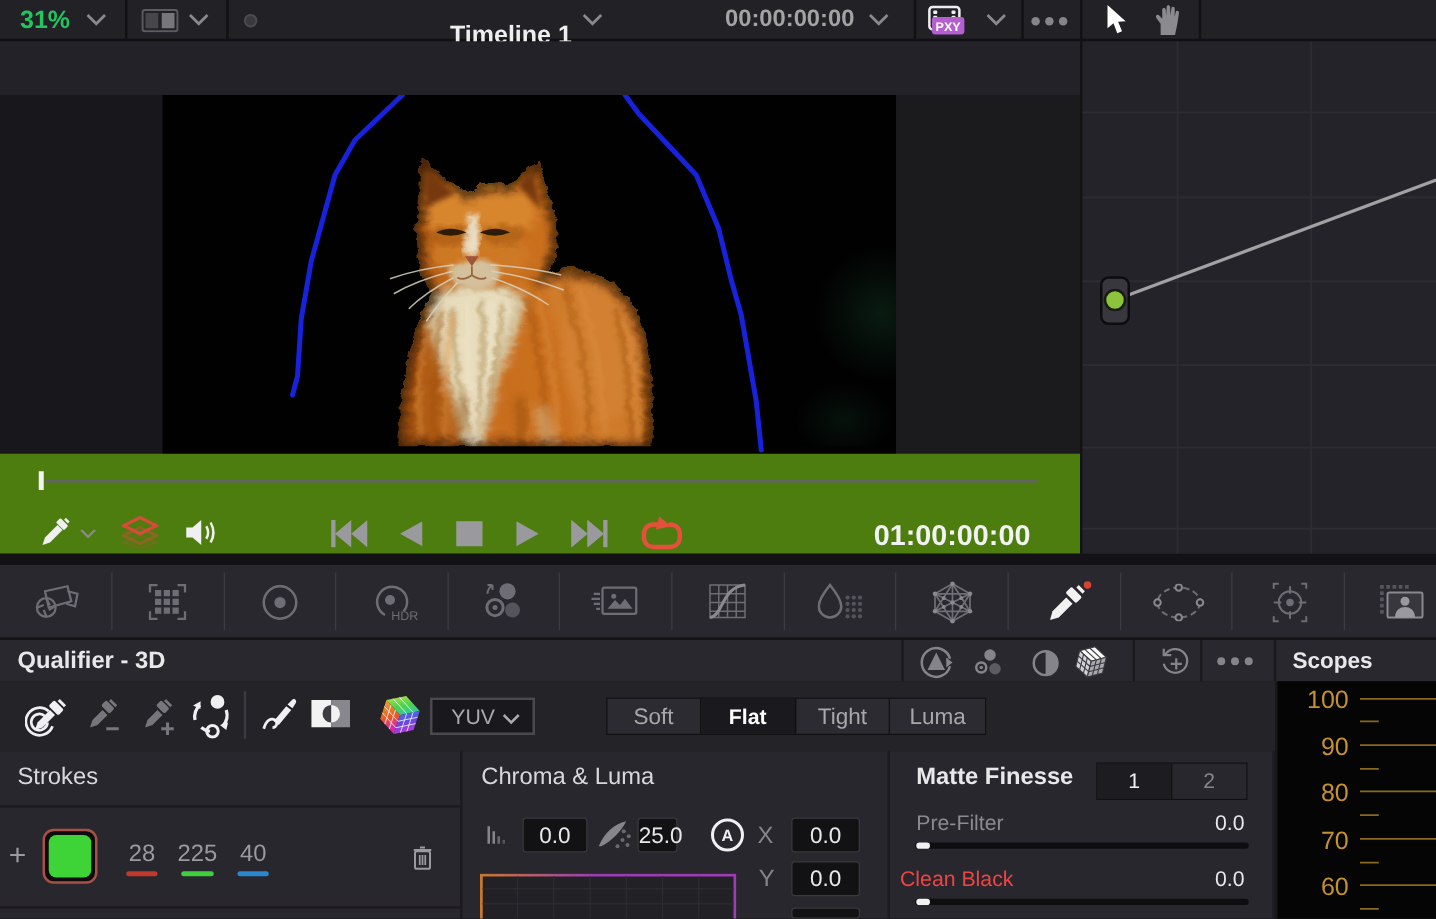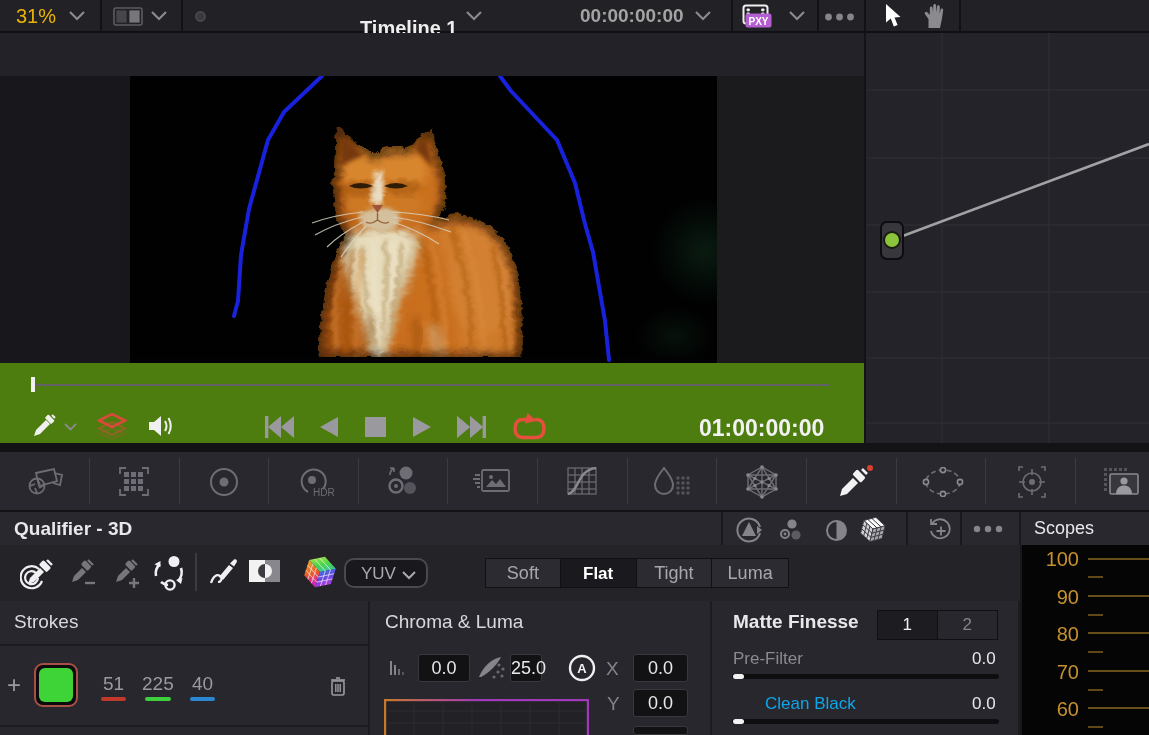--- a/index.html
+++ b/index.html
@@ -5,21 +5,21 @@
   html,body{margin:0;padding:0;background:#18181a;}
   *{box-sizing:border-box;}
   body{width:1149px;height:735px;position:relative;overflow:hidden;
        font-family:"Liberation Sans",sans-serif;}
   .abs{position:absolute;}
 </style>
 </head>
 <body>
 
 <div class="abs" id="topbar" style="left:0;top:0;width:1149px;height:33px;background:#222126;border-bottom:2px solid #101012;">
-  <div class="abs" style="left:16px;top:5px;font-size:20px;line-height:22px;font-weight:normal;color:#eab308;">31%</div>
+  <div class="abs" style="left:16px;top:5px;font-size:20px;line-height:22px;font-weight:bold;color:#22c55e;">31%</div>
   <svg class="abs" style="left:69px;top:11px;" width="16" height="10" viewBox="0 0 16 10">
       <path d="M1 1 L8 8 L15 1" stroke="#8a8a8e" stroke-width="2.2" fill="none"></path>
     </svg>
   <div class="abs" style="left:100px;top:0;width:2px;height:33px;background:#121214;"></div>
 
   <svg class="abs" style="left:113px;top:7px;" width="30" height="19" viewBox="0 0 30 19">
     <rect x="1" y="1" width="28" height="17" rx="2" fill="none" stroke="#5c5c60" stroke-width="1.6"></rect>
     <rect x="3.4" y="3.4" width="10.2" height="12.2" fill="#47474b"></rect>
     <rect x="16.4" y="3.4" width="10.2" height="12.2" fill="#77777b"></rect>
   </svg>
@@ -422,21 +422,21 @@
     <path d="M14 28 C14 22 18 19.5 22 19.5 C26 19.5 30 22 30 28 Z" fill="#9a99a0"></path>
   </svg>
 </div>
 
 <div class="abs" id="qhead" style="left:0;top:510px;width:1149px;height:35px;background:#29282e;border-top:2px solid #131315;">
   <div class="abs" style="left:14px;top:6px;font-size:19px;line-height:21px;font-weight:bold;color:#e8e8ea;">Qualifier - 3D</div>
   <div class="abs" style="left:721px;top:0;width:2px;height:35px;background:#1a1a1e;"></div>
   <div class="abs" style="left:906px;top:0;width:2px;height:35px;background:#1a1a1e;"></div>
   <div class="abs" style="left:960px;top:0;width:2px;height:35px;background:#1a1a1e;"></div>
   <div class="abs" style="left:1019px;top:0;width:2px;height:35px;background:#1a1a1e;"></div>
-  <div class="abs" style="left:1034px;top:6px;font-size:18px;line-height:21px;font-weight:normal;color:#e8e8ea;">Scopes</div>
+  <div class="abs" style="left:1034px;top:6px;font-size:18px;line-height:21px;font-weight:bold;color:#e8e8ea;">Scopes</div>
 
   <svg class="abs" style="left:735px;top:4px;" width="28" height="27" viewBox="0 0 28 27">
     <path d="M25 11 A11.5 11.5 0 1 0 25 17" fill="none" stroke="#85848a" stroke-width="2"></path>
     <path d="M14 6 L21 20 L7 20 Z" fill="#85848a"></path>
     <path d="M27 14 L22 10 L22 18 Z" fill="#85848a"></path>
   </svg>
 
   <svg class="abs" style="left:779px;top:6px;" width="26" height="24" viewBox="0 0 26 24">
     <circle cx="13" cy="6" r="4.6" fill="#85848a"></circle>
     <circle cx="6" cy="16" r="4" fill="none" stroke="#85848a" stroke-width="2"></circle>
@@ -540,21 +540,21 @@
     <g transform="rotate(18 17 17)">
       <path d="M17 1 L31 9 L17 17 L3 9 Z" fill="url(#cubetop)"></path>
       <path d="M3 9 L17 17 L17 33 L3 25 Z" fill="url(#cubeleft)"></path>
       <path d="M31 9 L17 17 L17 33 L31 25 Z" fill="url(#cuberight)"></path>
       <g stroke="#ffffff" stroke-width="0.7" fill="none" opacity="0.8">
         <path d="M7.7 6.3 L21.7 14.3 M12.3 3.7 L26.3 11.7 M3 14.3 L17 22.3 M3 19.7 L17 27.7 M31 14.3 L17 22.3 M31 19.7 L17 27.7 M7.7 11.7 L7.7 27.7 M12.3 14.3 L12.3 30.3 M21.7 14.3 L21.7 30.3 M26.3 11.7 L26.3 27.7"></path>
       </g>
     </g>
   </svg>
 
-  <div class="abs" style="left:344px;top:13px;width:84px;height:30px;background:#19181c;border:2px solid #4a4a4e;border-radius:10px;">
+  <div class="abs" style="left:344px;top:13px;width:84px;height:30px;background:#19181c;border:2px solid #4a4a4e;border-radius:0;">
     <div class="abs" style="left:15px;top:4px;font-size:17px;color:#aaaaae;">YUV</div>
     <svg class="abs" style="left:56px;top:11px;" width="14" height="9" viewBox="0 0 14 9">
         <path d="M1 1 L7 7 L13 1" stroke="#aaaaae" stroke-width="2" fill="none"></path>
       </svg>
   </div>
 
   <div class="abs" style="left:485px;top:13px;width:304px;height:30px;border:1px solid #111114;background:#2c2b31;display:flex;">
     <div style="width:75px;border-right:1px solid #111114;color:#a8a8ac;font-size:18px;text-align:center;line-height:29px;">Soft</div>
     <div style="width:76px;border-right:1px solid #111114;color:#ffffff;font-size:17px;text-align:center;line-height:29px;background:#1a191d;font-weight:bold;">Flat</div>
     <div style="width:76px;border-right:1px solid #111114;color:#a8a8ac;font-size:18px;text-align:center;line-height:29px;">Tight</div>
@@ -564,21 +564,21 @@
 </div>
 
 <div class="abs" id="bottom" style="left:0;top:601px;width:1020px;height:134px;background:#28272d;">
 
   <div class="abs" style="left:14px;top:10px;font-size:19px;line-height:21px;color:#d8d8dc;text-align:right;">Strokes</div>
   <div class="abs" style="left:0;top:43px;width:368px;height:2px;background:#1c1b20;"></div>
   <div class="abs" style="left:7px;top:70px;font-size:24px;color:#9a9aa0;">+</div>
   <div class="abs" style="left:34px;top:62px;width:44px;height:44px;border:2px solid #a85046;border-radius:9px;background:#0c0c0e;">
     <div class="abs" style="left:3px;top:3px;width:34px;height:34px;background:#3ed438;border-radius:6px;"></div>
   </div>
-  <div class="abs" style="left:103px;top:72px;font-size:19px;line-height:21px;color:#9a9aa0;">51</div>
+  <div class="abs" style="left:103px;top:72px;font-size:19px;line-height:21px;color:#9a9aa0;">28</div>
   <div class="abs" style="left:101px;top:96px;width:25px;height:4px;background:#c0392b;border-radius:2px;"></div>
   <div class="abs" style="left:142px;top:72px;font-size:19px;line-height:21px;color:#9a9aa0;">225</div>
   <div class="abs" style="left:145px;top:96px;width:26px;height:4px;background:#3ecf3e;border-radius:2px;"></div>
   <div class="abs" style="left:192px;top:72px;font-size:19px;line-height:21px;color:#9a9aa0;">40</div>
   <div class="abs" style="left:190px;top:96px;width:25px;height:4px;background:#2a87d0;border-radius:2px;"></div>
   <svg class="abs" style="left:330px;top:75px;" width="16" height="20" viewBox="0 0 16 20">
     <rect x="2" y="5" width="12" height="14" rx="1.5" fill="none" stroke="#9a9aa0" stroke-width="1.6"></rect>
     <line x1="1" y1="4" x2="15" y2="4" stroke="#9a9aa0" stroke-width="1.6"></line>
     <line x1="6" y1="2" x2="10" y2="2" stroke="#9a9aa0" stroke-width="1.6"></line>
     <line x1="5.8" y1="8" x2="5.8" y2="16" stroke="#9a9aa0" stroke-width="1.4"></line>
@@ -642,21 +642,21 @@
 
   <div class="abs" style="left:733px;top:10px;font-size:19px;line-height:21px;font-weight:bold;color:#e8e8ea;">Matte Finesse</div>
   <div class="abs" style="left:877px;top:9px;width:121px;height:30px;border:1px solid #101013;display:flex;">
     <div style="width:60px;background:#1d1c21;color:#f0f0f2;font-size:17px;text-align:center;line-height:28px;border-right:1px solid #101013;">1</div>
     <div style="width:60px;background:#28272d;color:#85858a;font-size:17px;text-align:center;line-height:28px;">2</div>
   </div>
   <div class="abs" style="left:733px;top:48px;font-size:17px;line-height:19px;color:#8a8a90;">Pre-Filter</div>
   <div class="abs" style="left:972px;top:48px;font-size:17px;line-height:19px;color:#e8e8ea;">0.0</div>
   <div class="abs" style="left:732px;top:73px;width:267px;height:5px;background:#0e0e10;border-radius:3px;"></div>
   <div class="abs" style="left:733px;top:73px;width:11px;height:5px;background:#f2f2f2;border-radius:3px;"></div>
-  <div class="abs" style="left:765px;top:93px;font-size:17px;line-height:19px;color:#0ea5e9;">Clean Black</div>
+  <div class="abs" style="left:720px;top:93px;font-size:17px;line-height:19px;color:#ef4444;">Clean Black</div>
   <div class="abs" style="left:972px;top:93px;font-size:17px;line-height:19px;color:#e8e8ea;">0.0</div>
   <div class="abs" style="left:732px;top:118px;width:267px;height:5px;background:#0e0e10;border-radius:3px;"></div>
   <div class="abs" style="left:733px;top:118px;width:11px;height:5px;background:#f2f2f2;border-radius:3px;"></div>
   <div class="abs" style="left:1018px;top:0;width:2px;height:134px;background:#1c1b20;"></div>
 </div>
 
 <div class="abs" id="scopes" style="left:1022px;top:545px;width:127px;height:190px;background:#050505;">
   <svg width="127" height="190" viewBox="0 0 127 190">
     <g font-family="Liberation Sans,sans-serif" font-size="20" fill="#c5912f" text-anchor="end">
       <text x="57" y="21">100</text>

